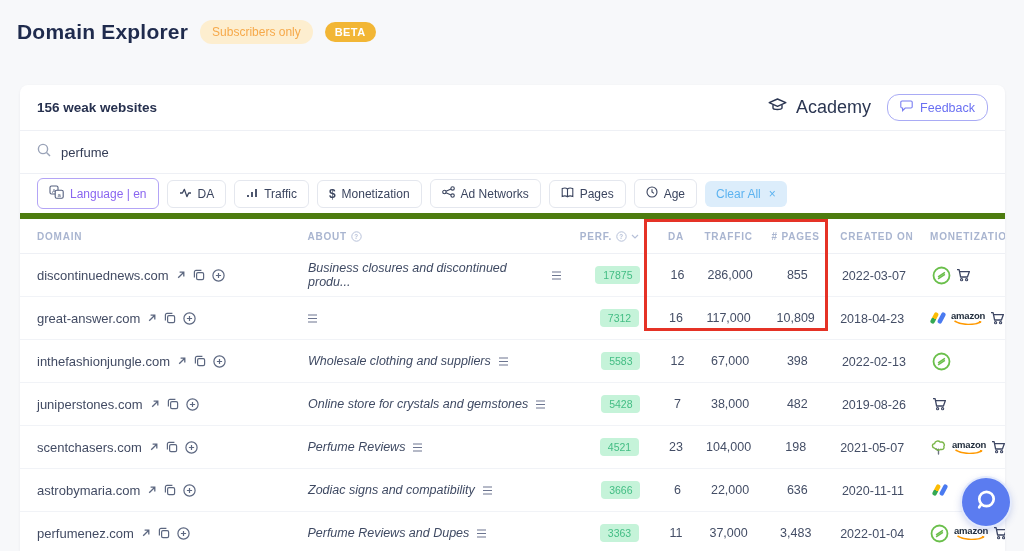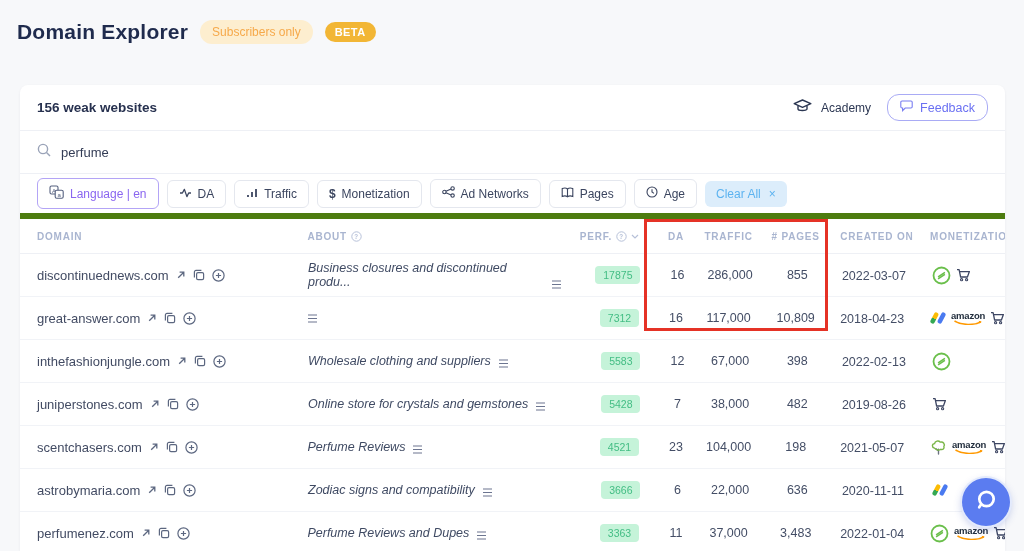--- a/index.html
+++ b/index.html
@@ -13,21 +13,21 @@
   .badge-beta { background:#f2b635; color:#fff; font-size:11px; font-weight:bold; padding:4px 10px; border-radius:12px; letter-spacing:.4px; }
 
   
   .card { position:absolute; left:20px; top:85px; width:985px; height:466px; background:#fff;
           border-radius:8px 8px 0 0; box-shadow:0 1px 3px rgba(20,30,60,.06); overflow:hidden; }
 
   .card-header { height:46px; display:flex; align-items:center; justify-content:space-between;
                  padding:0 17px; border-bottom:1px solid #eef0f5; }
   .card-title { font-size:13.5px; font-weight:bold; color:#27314f; }
   .header-right { display:flex; align-items:center; gap:16px; }
-  .academy { display:flex; align-items:center; gap:9px; font-size:12px; color:#2b3652; cursor:pointer; }
+  .academy { display:flex; align-items:center; gap:9px; font-size:18px; color:#2b3652; cursor:pointer; }
   .feedback-btn { display:flex; align-items:center; gap:7px; font-size:12.5px; color:#6a70f2;
                   border:1px solid #a9abf5; border-radius:12px; padding:5px 12px; background:#fff; cursor:pointer; }
 
   .search-row { height:43px; display:flex; align-items:center; gap:10px; padding:0 17px; border-bottom:1px solid #eef0f5; }
   .search-row input { border:none; outline:none; font-size:13px; color:#333c55; width:400px; background:transparent; }
 
   .filter-row { height:45px; display:flex; align-items:center; gap:8px; padding:0 17px; border-bottom:6px solid #4d7c0f; }
   .chip { display:inline-flex; align-items:center; gap:6px; font-size:12px; color:#3b455f;
           border:1px solid #e4e7ee; border-radius:6px; padding:6px 11px; background:#fff; cursor:pointer; white-space:nowrap; }
   .chip-active { border-color:#b3a4f6; color:#8a66f0; }
@@ -37,21 +37,21 @@
 
   
   .table-wrap { position:relative; }
   .thead, .tr { display:flex; align-items:center; }
   .thead { height:35px; border-bottom:1px solid #eef0f5; }
   .th { font-size:10px; font-weight:bold; color:#a9b5d0; letter-spacing:.08em; text-transform:uppercase;
         display:flex; align-items:center; gap:4px; }
   .tr { height:43px; border-bottom:1px solid #f1f3f7; }
 
   .c-domain  { width:295px; padding-left:17px; display:flex; align-items:center; gap:7px; }
-  .c-about   { width:260px; display:flex; align-items:flex-end; gap:7px; }
+  .c-about   { width:260px; display:flex; align-items:center; gap:7px; }
   .c-perf    { width:96px;  display:flex; justify-content:flex-end; padding-right:15px; }
   .c-da      { width:45px;  display:flex; justify-content:center; }
   .c-traffic { width:63px;  display:flex; justify-content:center; }
   .c-pages   { width:75px;  display:flex; justify-content:center; }
   .c-created { width:88px;  padding-left:8px; }
   .c-monet   { width:87px;  padding-left:12px; display:flex; align-items:center; gap:5px; }
 
   .domain-text { font-size:13px; color:#424b63; cursor:pointer; }
   .row-icon { display:inline-flex; cursor:pointer; }
   .about-text { font-size:12.5px; font-style:italic; color:#3f4a63; }

